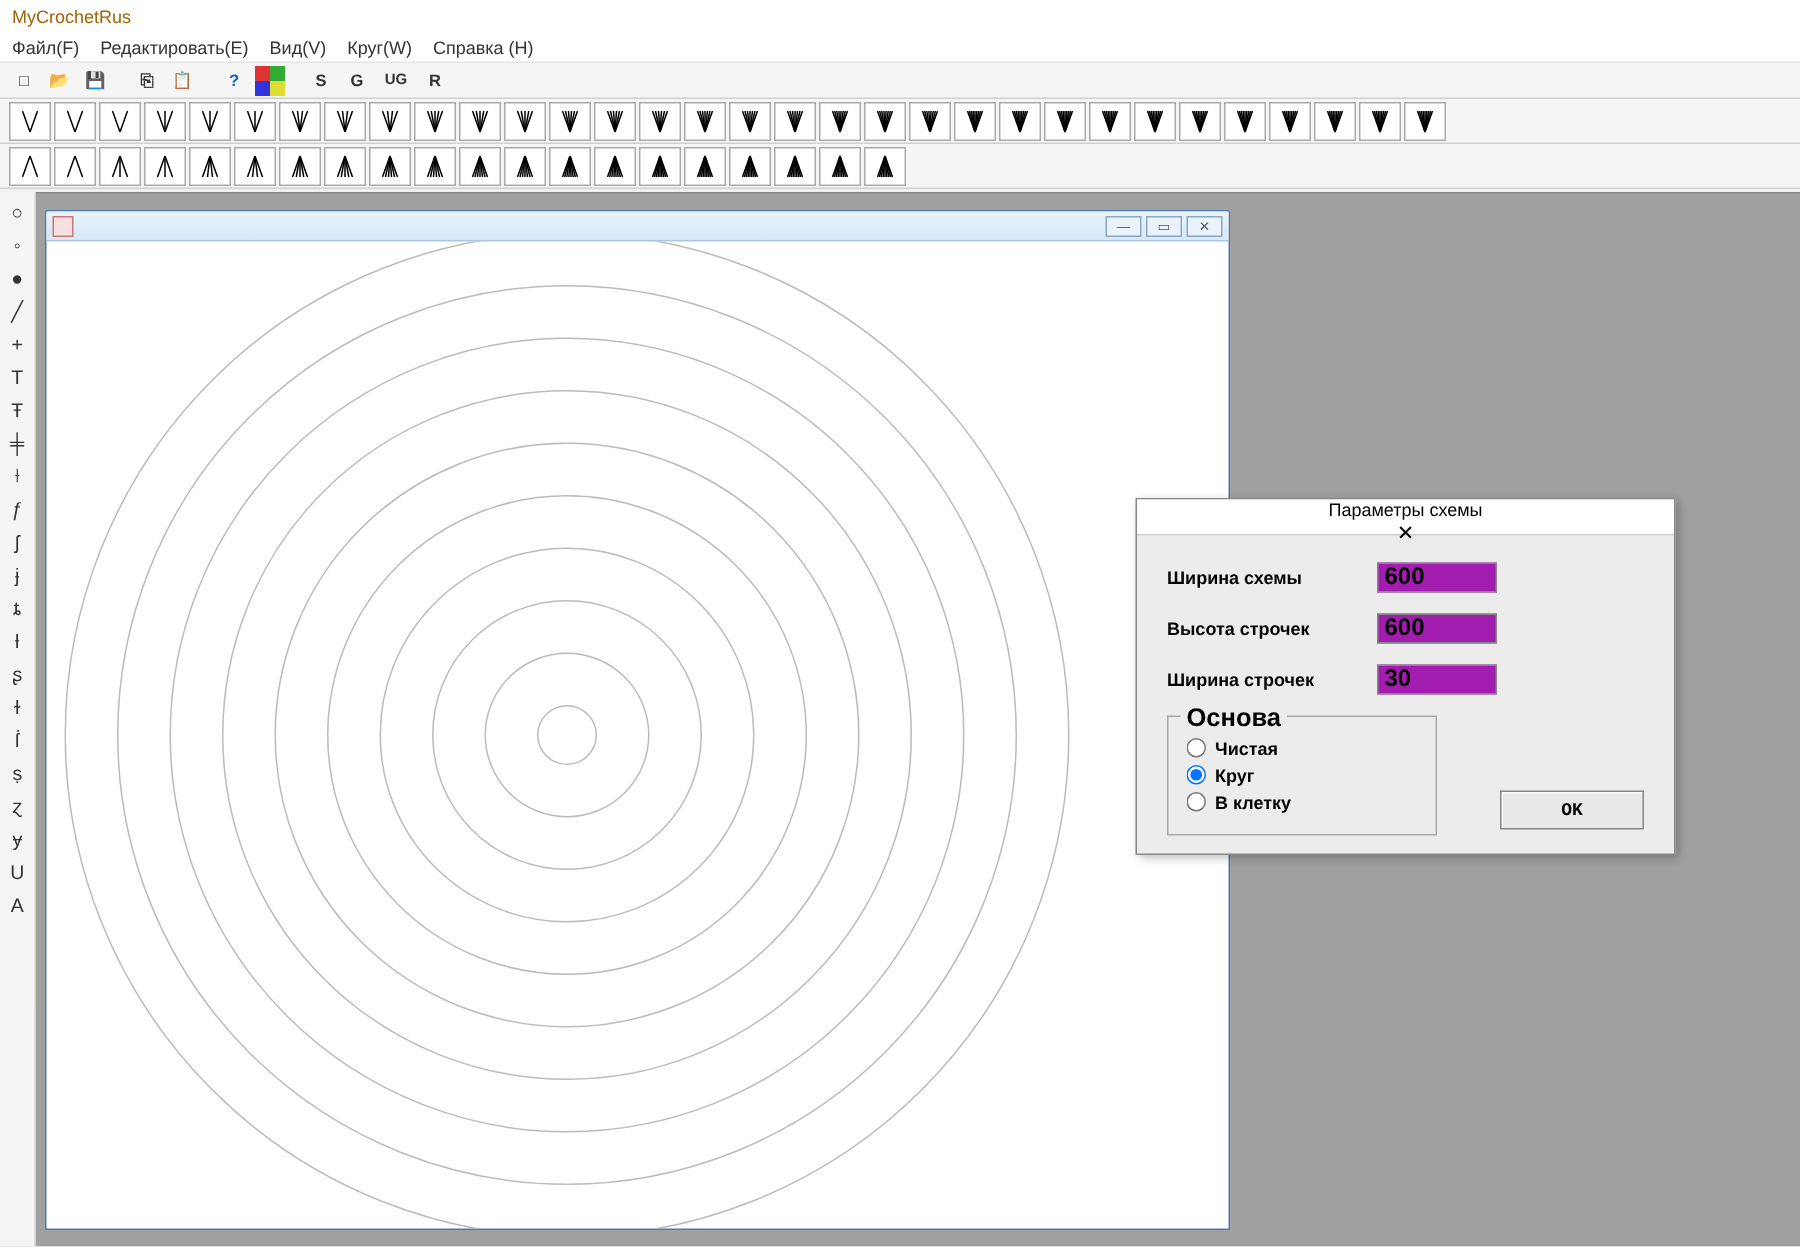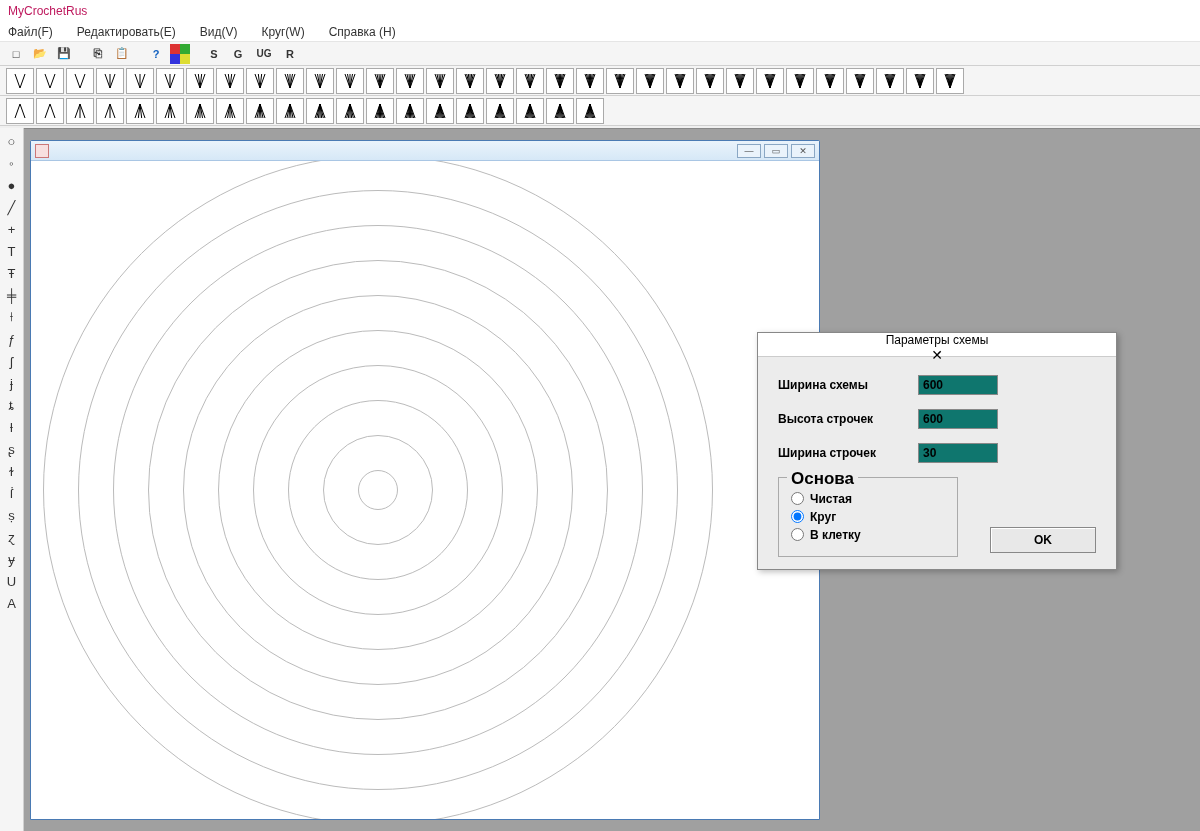--- a/index.html
+++ b/index.html
@@ -1,18 +1,18 @@
 <!DOCTYPE html>
 <html><head>
 <meta charset="utf-8">
 <style>
   * { box-sizing: border-box; margin: 0; padding: 0; font-family: "Segoe UI", Tahoma, sans-serif; font-size: 12px; }
   body { width: 1200px; height: 831px; background: #f0f0f0; overflow: hidden; position: relative; }
-  .titlebar { height: 22px; background: #fff; padding: 2px 8px; color: #be185d; font-size: 12px; display:flex; align-items:center;}
-  .menubar { height: 20px; background: #fff; padding: 2px 8px; display: flex; gap: 24px; align-items:center; border-bottom:1px solid #e5e5e5;}
+  .titlebar { height: 22px; background: #fff; padding: 2px 8px; color: #a16207; font-size: 12px; display:flex; align-items:center;}
+  .menubar { height: 20px; background: #fff; padding: 2px 8px; display: flex; gap: 14px; align-items:center; border-bottom:1px solid #e5e5e5;}
   .menubar span { color:#333; font-size:12px; cursor:default;}
   .topbar { height: 24px; background:#f5f5f5; border-bottom:1px solid #d0d0d0; display:flex; align-items:center; padding:0 6px; gap:4px;}
   .tb-btn { width:20px; height:18px; display:flex; align-items:center; justify-content:center; font-weight:bold; font-size:11px; color:#333;}
   .tb-sep { width:6px; }
   .stitchrow { height:30px; background:#f5f5f5; border-bottom:1px solid #d0d0d0; display:flex; align-items:center; padding:0 6px; gap:2px;}
   .stitch { width:28px; height:26px; border:1px solid #aaa; background:#fff; display:flex; align-items:center; justify-content:center;}
   .stitch svg { width:20px; height:20px; }
   .workarea { position:absolute; top:128px; left:0; right:0; bottom:0; background:#a0a0a0; border-top:1px solid #888;}
   .lefttools { position:absolute; top:128px; left:0; width:24px; background:#f5f5f5; border-right:1px solid #d0d0d0; bottom:0; display:flex; flex-direction:column; align-items:center; padding-top:4px; gap:4px;}
   .lefttools .lt { width:18px; height:18px; display:flex; align-items:center; justify-content:center; font-size:13px; color:#333;}
@@ -21,27 +21,27 @@
   .mdi-icon { width:14px; height:14px; background:#f8e0e0; border:1px solid #cc7777; margin-right:4px;}
   .mdi-btns { display:flex; gap:3px;}
   .mdi-btn { width:24px; height:14px; border:1px solid #8aa7c4; background:#eaf3fb; display:flex; align-items:center; justify-content:center; font-size:9px; color:#555;}
   .canvas { position:relative; width:100%; height:calc(100% - 20px); overflow:hidden;}
   .dialog { position:absolute; top:332px; left:757px; width:360px; background:#ececec; border:1px solid #888; box-shadow:2px 2px 6px rgba(0,0,0,.25);}
   .dlg-title { height:24px; background:#fff; border-bottom:1px solid #ccc; display:flex; align-items:center; justify-content:space-between; padding:0 8px; font-size:12px;flex-direction:column;}
   .dlg-close { width:20px; text-align:center; font-size:14px; cursor:default;}
   .dlg-body { padding:18px 20px 16px 20px;}
   .fld-row { display:flex; align-items:center; margin-bottom:14px;}
   .fld-row label { width:140px; font-weight:bold; font-size:12px;}
-  .fld-row input[type=text] { width:80px; height:20px; border:1px solid #888; background:#0f766e; font-size:12px; padding:0 4px; font-weight:bold;}
+  .fld-row input[type=text] { width:80px; height:20px; border:1px solid #888; background:#a21caf; font-size:16px; padding:0 4px; font-weight:bold;}
   .grp { border:1px solid #aaa; padding:10px 12px 10px 12px; width:180px; position:relative; margin-top:4px;}
   .grp-title { position:absolute; top:-9px; left:8px; background:#ececec; padding:0 4px; font-weight:bold; font-size:17px;}
   .radio-row { display:flex; align-items:flex-start; gap:6px; margin:4px 0; font-weight:bold; font-size:12px;}
   .radio-row input { margin:0; }
   .ok-row { display:flex; justify-content:flex-end; margin-top:-30px;}
-  .ok-btn { width:106px; height:26px; border:1px solid #888; background:#e8e8e8; font-weight:bold; font-size:12px; box-shadow:inset 1px 1px 0 #fff;}
+  .ok-btn { width:96px; height:26px; border:1px solid #888; background:#e8e8e8; font-weight:bold; font-size:12px; box-shadow:inset 1px 1px 0 #fff;font-family:Liberation Mono, monospace;}
   
   .ring { position:absolute; border:1px solid #bbb; border-radius:50%; top:50%; left:44%; transform:translate(-50%,-50%);}
   
   .ico-new::before{content:"□";}
   .ico-open::before{content:"📂"; font-size:11px;}
   .ico-save::before{content:"💾"; font-size:11px;}
   .ico-copy::before{content:"⎘";}
   .ico-paste::before{content:"📋"; font-size:11px;}
   .ico-help::before{content:"?"; color:#1060c0; font-weight:bold;}
 </style>

